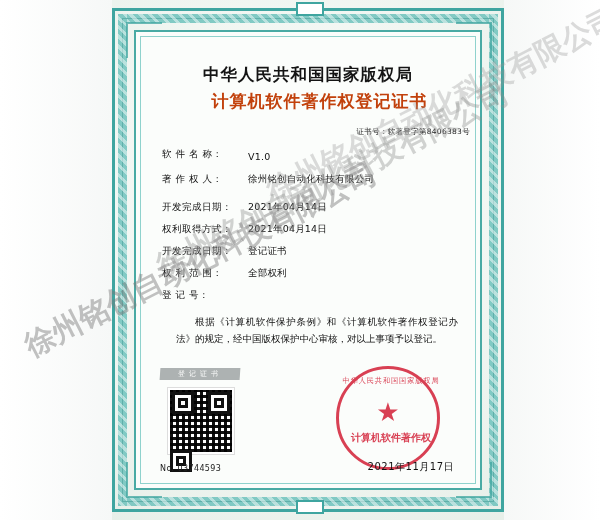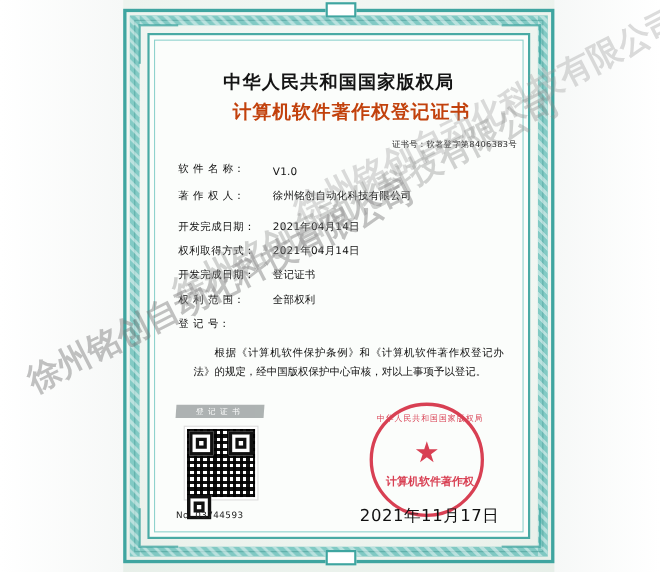--- a/index.html
+++ b/index.html
@@ -271,21 +271,21 @@
     text-align: center;
     font-size: 10px;
     font-weight: bold;
   }
   .seal .seal-l1 { top: 62px; }
   .seal .seal-l2 { top: 76px; }
 
   .date-line {
     position: absolute;
     right: 22px; top: 424px;
-    font-size: 15px;
+    font-size: 10px;
     color: #111;
     letter-spacing: .5px;
   }
 
   
   .watermark {
     position: absolute;
     left: 0; top: 0;
     width: 600px; height: 520px;
     pointer-events: none;

